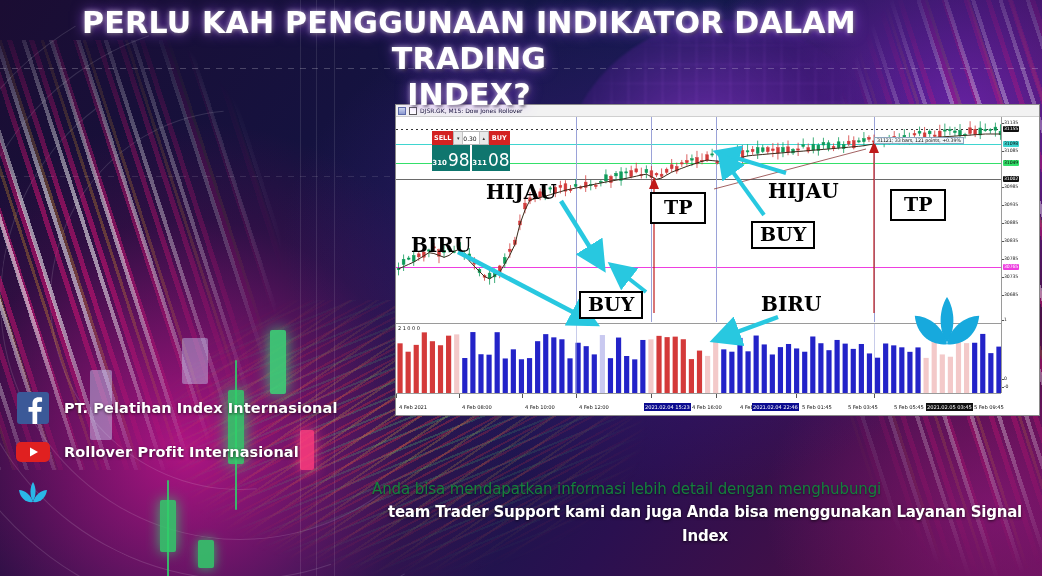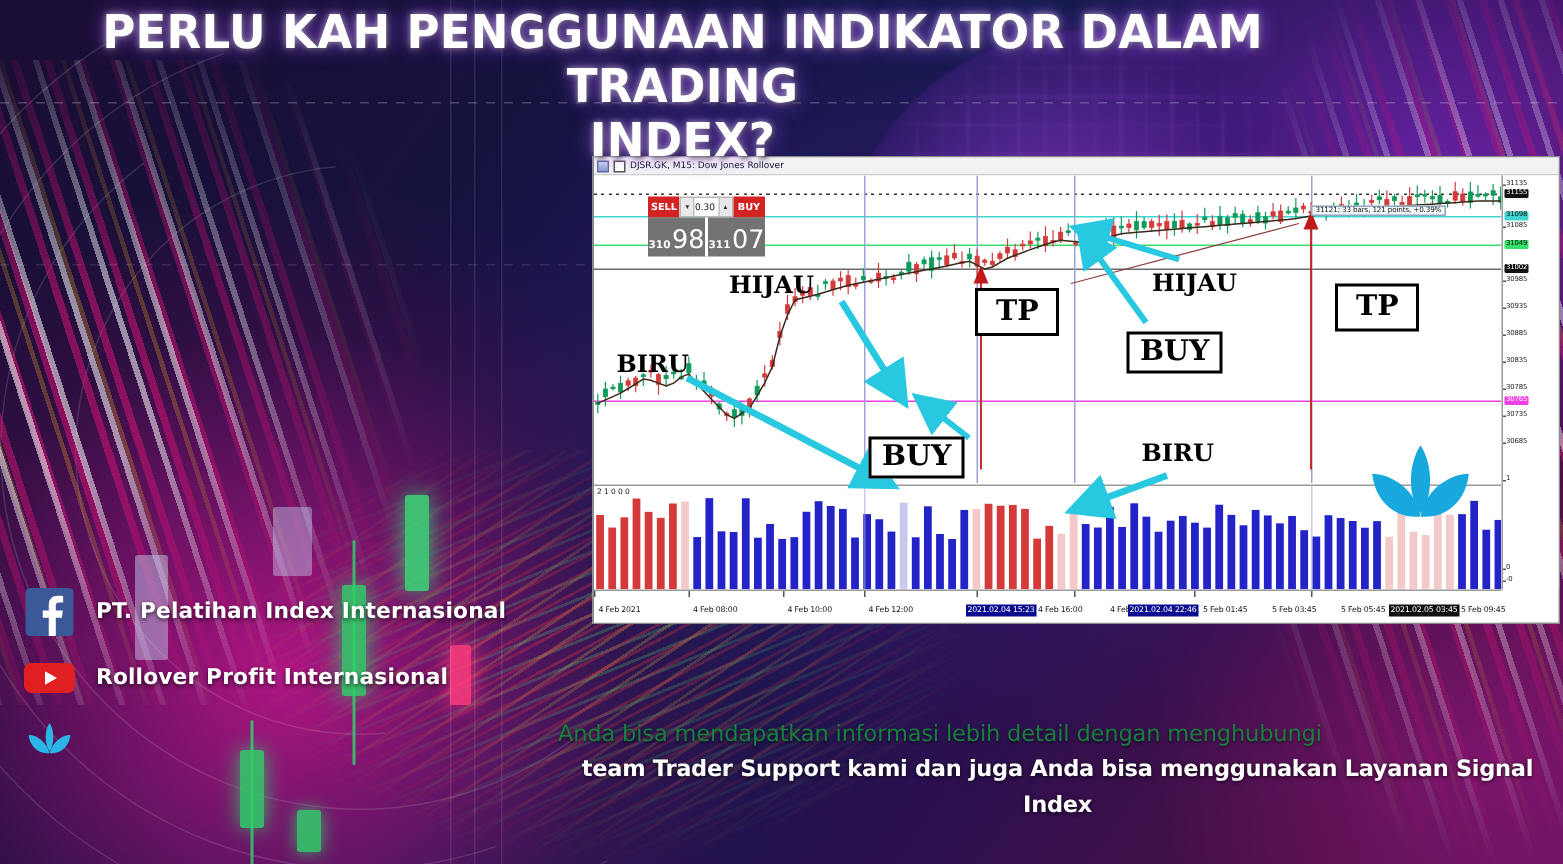--- a/index.html
+++ b/index.html
@@ -72,21 +72,21 @@
   .glow-bars { position:absolute; left:150px; top:330px; width:320px; height:240px; }
   .gbar { position:absolute; border-radius:2px; opacity:.85; }
   .hline {
     position:absolute; height:1px; left:0; right:0;
     background:repeating-linear-gradient(90deg,rgba(255,255,255,.22) 0 6px, transparent 6px 12px);
   }
   .vlinefaint { position:absolute; top:0; bottom:0; width:1px; background:rgba(255,255,255,.10); }
 
   
   #title {
-    position:absolute; left:0; top:4px; width:910px; text-align:center;
+    position:absolute; left:14px; top:4px; width:910px; text-align:center;
     z-index:20; padding:0 14px;
   }
   #title .t {
     font-family:"DejaVu Sans", sans-serif;
     font-weight:bold; font-size:31px; line-height:36px;
     color:#ffffff; letter-spacing:.2px;
     text-shadow:
       0 0 5px rgba(255,255,255,.55),
       0 0 14px rgba(170,90,255,.75),
       2px 2px 3px rgba(0,0,0,.55);
@@ -162,41 +162,41 @@
     font-size:6px; color:#111;
   }
   .op-spin {
     width:9px; height:100%; background:#e9e9e9; border-right:1px solid #c2c2c2;
     display:flex; align-items:center; justify-content:center; font-size:5px; color:#333;
   }
   .op-spin.r { border-right:none; border-left:1px solid #c2c2c2;}
   .op-volval { flex:1; text-align:right; padding-right:2px; }
   .op-row2 { display:flex; height:26px; }
   .op-price {
-    flex:1; background:#737373; color:#fff; display:flex; align-items:flex-end;
+    flex:1; background:#0f766e; color:#fff; display:flex; align-items:flex-end;
     justify-content:center; padding-bottom:2px;
   }
   .op-price + .op-price { border-left:2px solid #fff; }
   .op-small { font-size:7px; font-weight:bold; margin-right:1px; margin-bottom:2px;}
   .op-big { font-size:17px; font-weight:normal; line-height:17px; }
 
   
   #trade-info {
     position:absolute; left:478px; top:20px; z-index:7;
     background:#f2f7fb; border:1px solid #8fa7c0;
     font-size:4.8px; color:#111; padding:0 2px; white-space:nowrap;
     letter-spacing:-.1px;
   }
 
   
   .anno {
     position:absolute; z-index:9;
     font-family:"DejaVu Serif", serif; font-weight:bold; color:#000;
   }
-  .anno.plain { font-size:16px; }
+  .anno.plain { font-size:20px; }
   .anno.boxed {
     font-size:19px; border:2px solid #000; background:#fff;
     padding:0px 7px 2px 7px;
   }
   .anno.tp { font-size:19px; border:2px solid #000; background:#fff; padding:2px 12px 4px 12px; }
 
   
   #brand-logo { position:absolute; right:6px; bottom:26px; width:96px; height:72px; z-index:8; }
 
   
@@ -651,21 +651,21 @@
         </div>
         <div class="op-buy">BUY</div>
       </div>
       <div class="op-row2">
         <div class="op-price">
           <span class="op-small">310</span>
           <span class="op-big">98</span>
         </div>
         <div class="op-price">
           <span class="op-small">311</span>
-          <span class="op-big">07</span>
+          <span class="op-big">08</span>
         </div>
       </div>
     </div>
 
     <div id="trade-info">31121; 33 bars, 121 points, +0.39%</div>
 
     <div class="anno plain" style="left:90px;  top:63px;">HIJAU</div>
     <div class="anno plain" style="left:15px;  top:116px;">BIRU</div>
     <div class="anno boxed" style="left:183px; top:174px;">BUY</div>
     <div class="anno tp" style="left:254px; top:75px;">TP</div>

